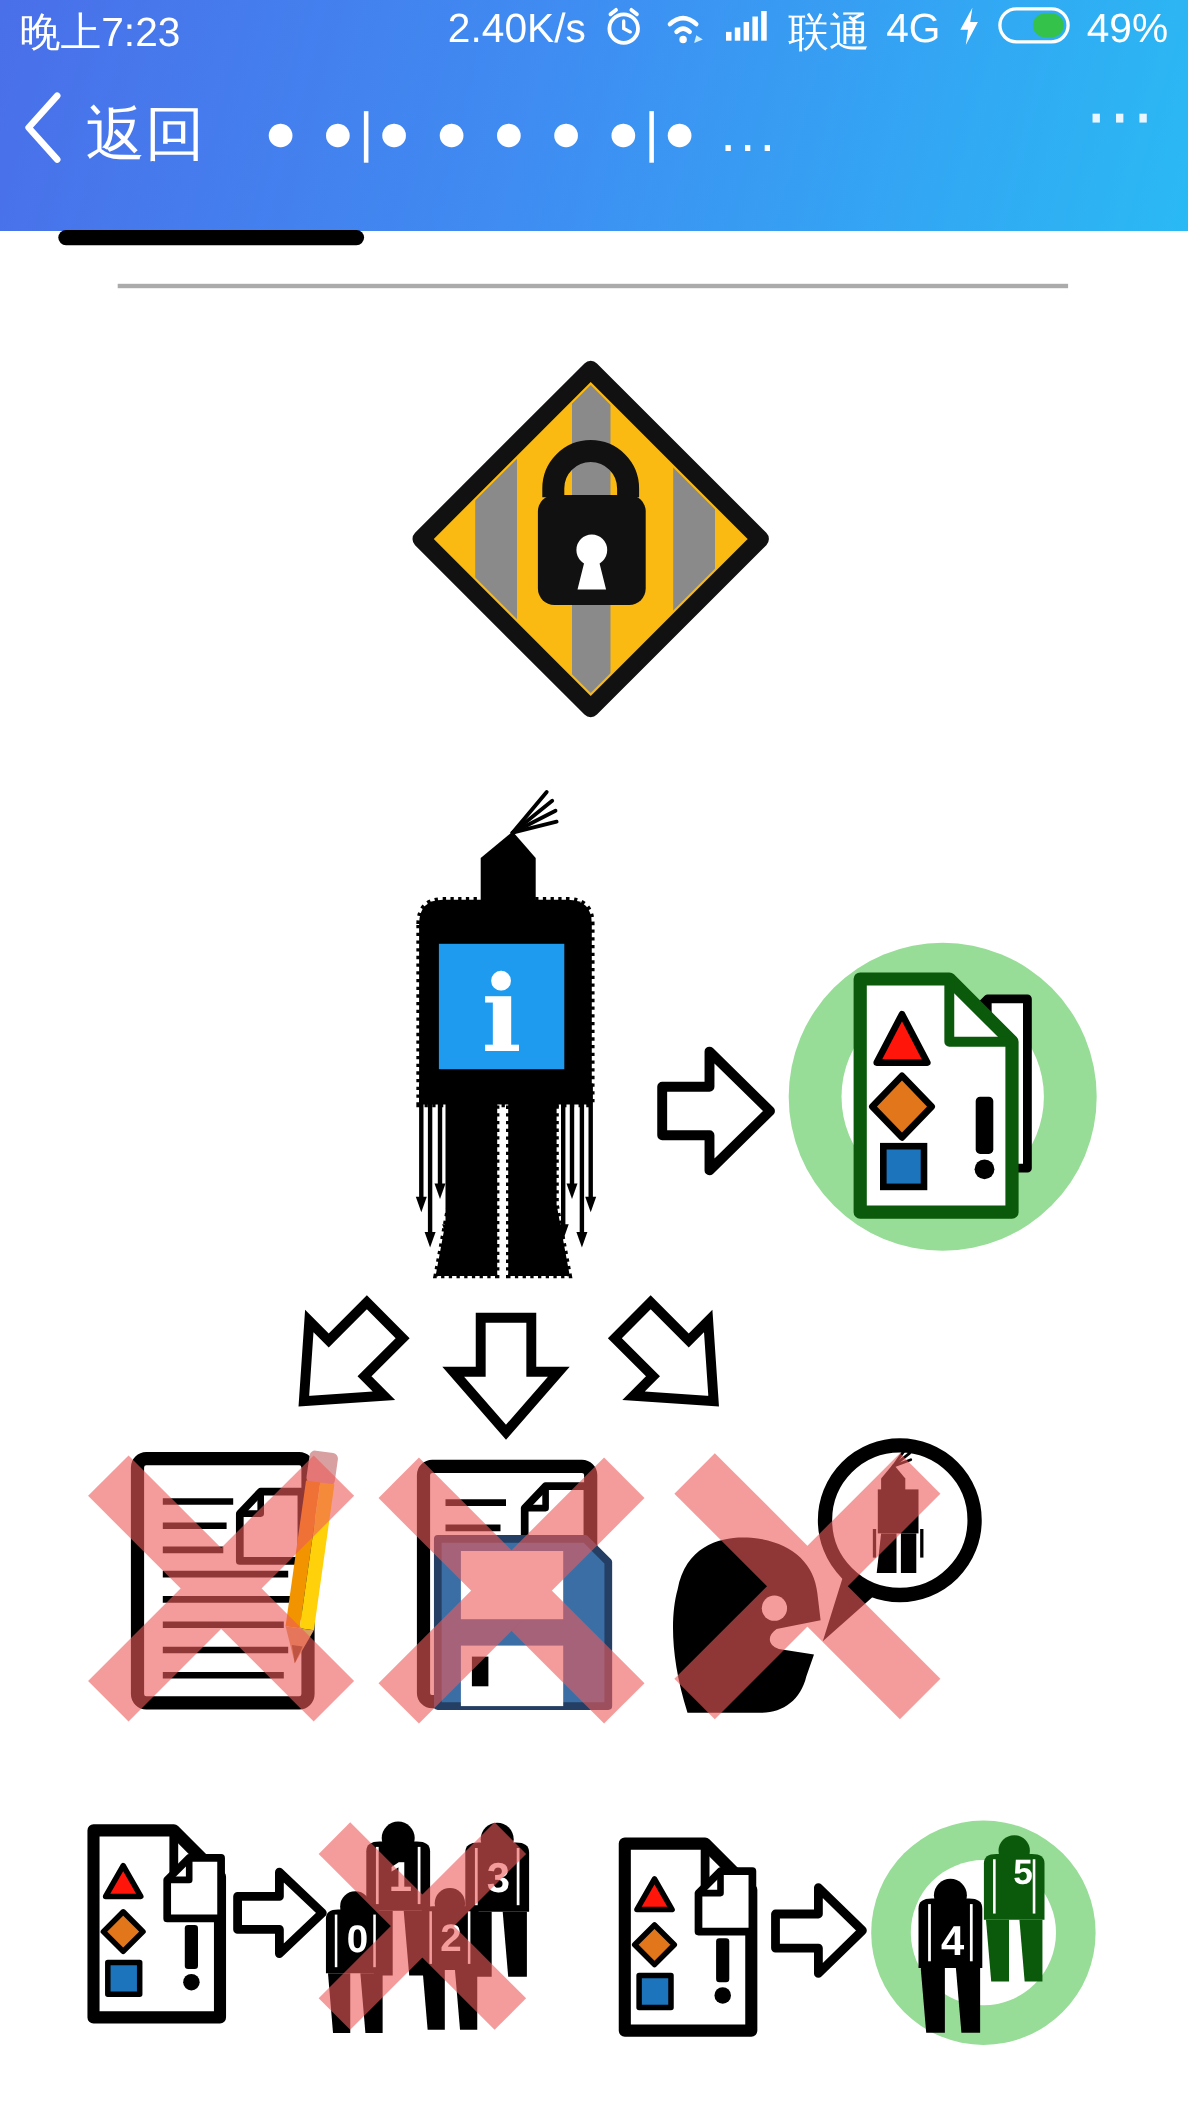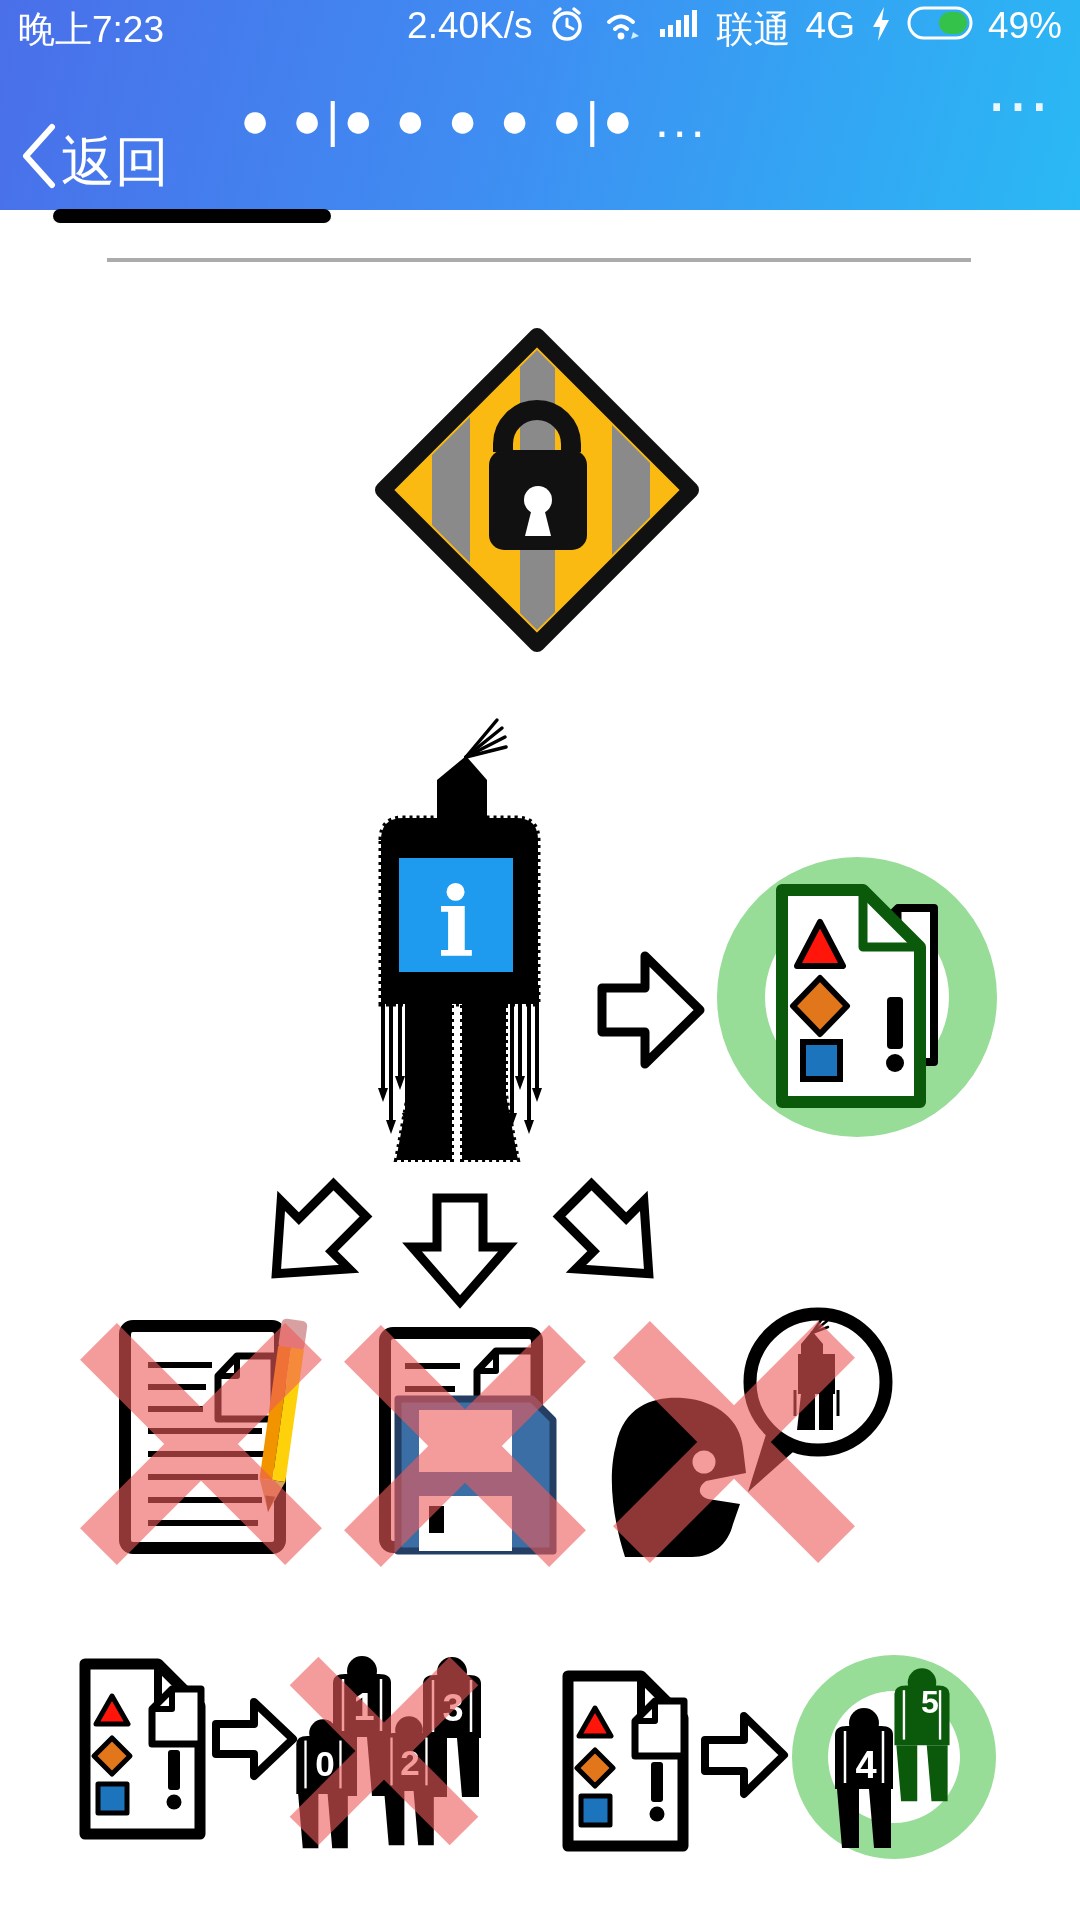--- a/index.html
+++ b/index.html
@@ -7,22 +7,22 @@
           font-family:"Liberation Sans",sans-serif;}
   
   .header{position:absolute;top:0;left:0;width:1080px;height:210px;
           background:linear-gradient(105deg,#4a6fe9 0%,#3f8cf2 45%,#2ab9f4 100%);color:#fff;}
   .status-bar{position:absolute;top:0;left:0;width:100%;height:55px;display:flex;
               align-items:center;justify-content:space-between;box-sizing:border-box;
               padding:4px 18px 0 18px;font-size:37px;}
   .status-right{display:flex;align-items:flex-start;gap:15px;}
   .status-right svg{display:block;}
   .nav-bar{position:absolute;top:55px;left:0;width:100%;height:155px;}
-  .back-btn{position:absolute;left:18px;top:28px;display:flex;align-items:center;gap:3px;
-            font-size:54px;color:#fff;cursor:pointer;margin-top:40px;}
+  .back-btn{position:absolute;left:18px;top:28px;display:flex;align-items:center;gap:20px;
+            font-size:54px;color:#fff;cursor:pointer;}
   .nav-title{position:absolute;left:240px;top:36px;width:560px;text-align:left;
              font-size:50px;letter-spacing:4px;white-space:nowrap;color:#fff;}
   .menu-btn{position:absolute;right:24px;top:18px;font-size:64px;letter-spacing:6px;
             color:#eaf6ff;cursor:pointer;line-height:1;}
   
   .content{position:absolute;top:210px;left:0;width:1080px;height:1710px;background:#fff;}
   .black-bar{position:absolute;left:53px;top:-1px;width:278px;height:14px;background:#000;
              border-radius:7px;}
   .gray-line{position:absolute;left:107px;top:48px;width:864px;height:4px;background:#ababab;}
   .art{position:absolute;top:0;left:0;}

